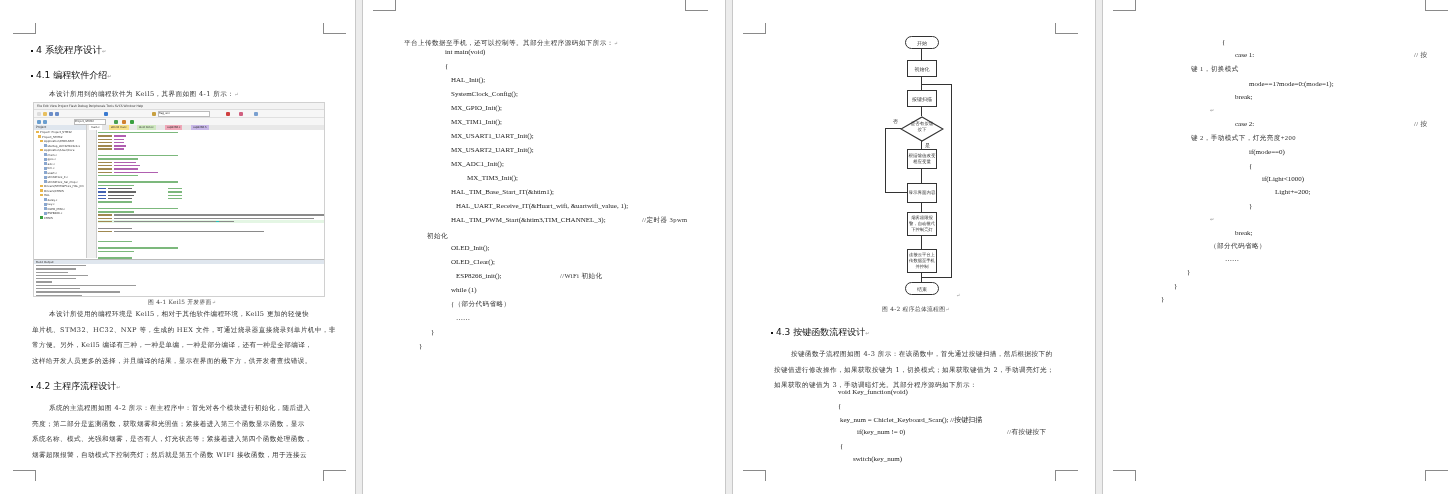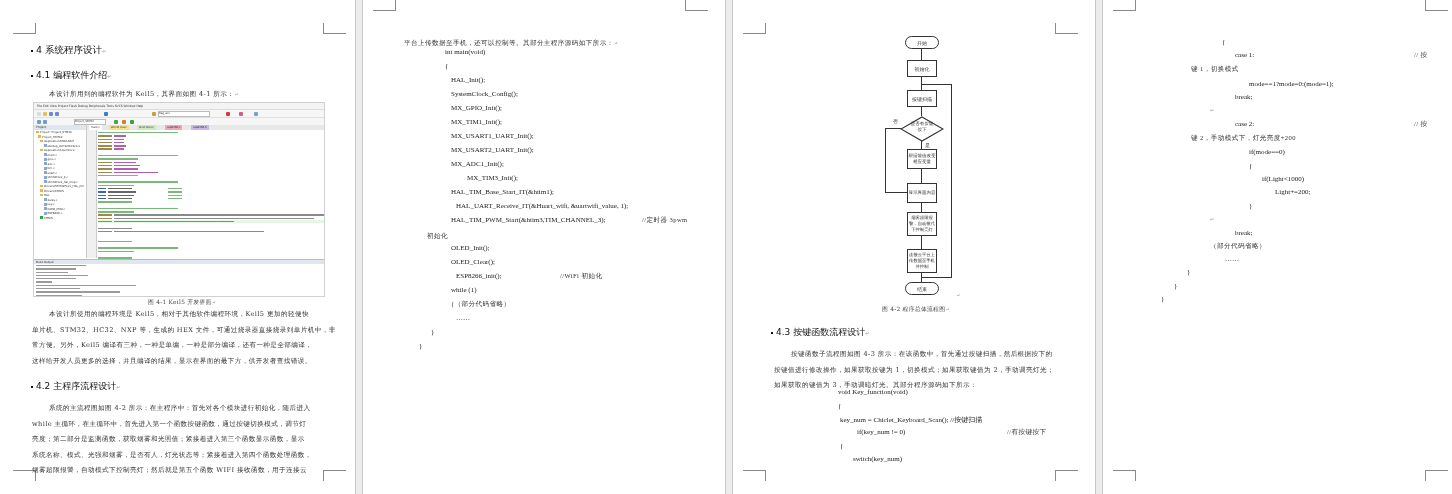--- a/index.html
+++ b/index.html
@@ -288,21 +288,20 @@
     <div style="padding-left:17px;">本设计所使用的编程环境是 Keil5，相对于其他软件编程环境，Keil5 更加的轻便快</div>
     <div>单片机、STM32、HC32、NXP 等，生成的 HEX 文件，可通过烧录器直接烧录到单片机中，非</div>
     <div>常方便。另外，Keil5 编译有三种，一种是单编，一种是部分编译，还有一种是全部编译，</div>
     <div>这样给开发人员更多的选择，并且编译的结果，显示在界面的最下方，供开发者查找错误。</div>
   </div>
 
   <div class="abs h2" style="left:31px;top:380px;"><span class="bullet"></span><span>4.2  主程序流程设计</span><span class="mark">↵</span></div>
 
   <div class="abs body" style="left:32px;top:401px;">
     <div style="padding-left:17px;">系统的主流程图如图 4-2 所示：在主程序中：首先对各个模块进行初始化，随后进入</div>
-    <div>while 主循环，在主循环中，首先进入第一个函数按键函数，通过按键切换模式，调节灯</div>
     <div>亮度；第二部分是监测函数，获取烟雾和光照值；紧接着进入第三个函数显示函数，显示</div>
     <div>系统名称、模式、光强和烟雾，是否有人，灯光状态等；紧接着进入第四个函数处理函数，</div>
     <div>烟雾超限报警，自动模式下控制亮灯；然后就是第五个函数 WIFI 接收函数，用于连接云</div>
   </div>
 </div>
 
 <div class="page" style="left:363px;width:362px;">
   <div class="crop tl" style="left:10px;top:0px;"></div>
   <div class="crop tr" style="left:322px;top:0px;"></div>
 

